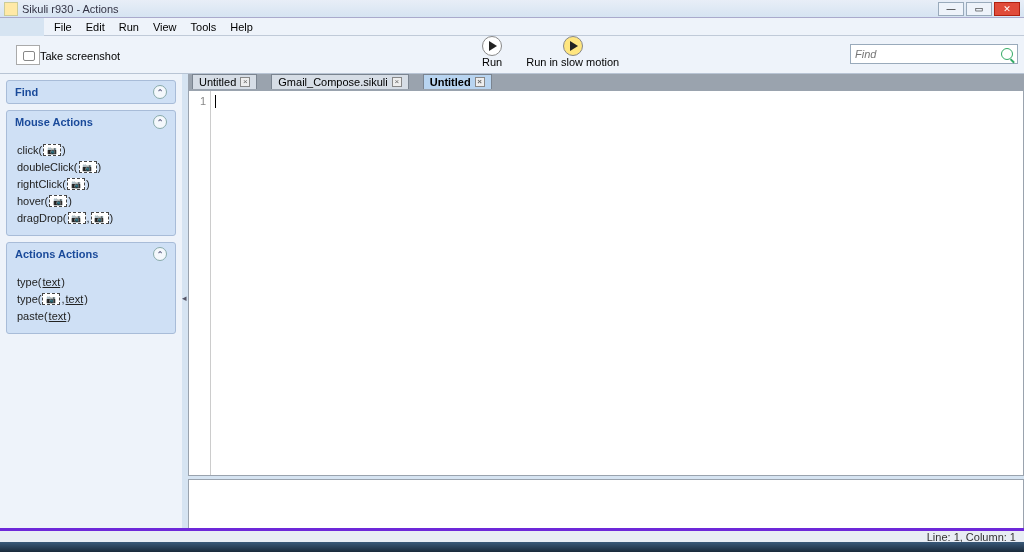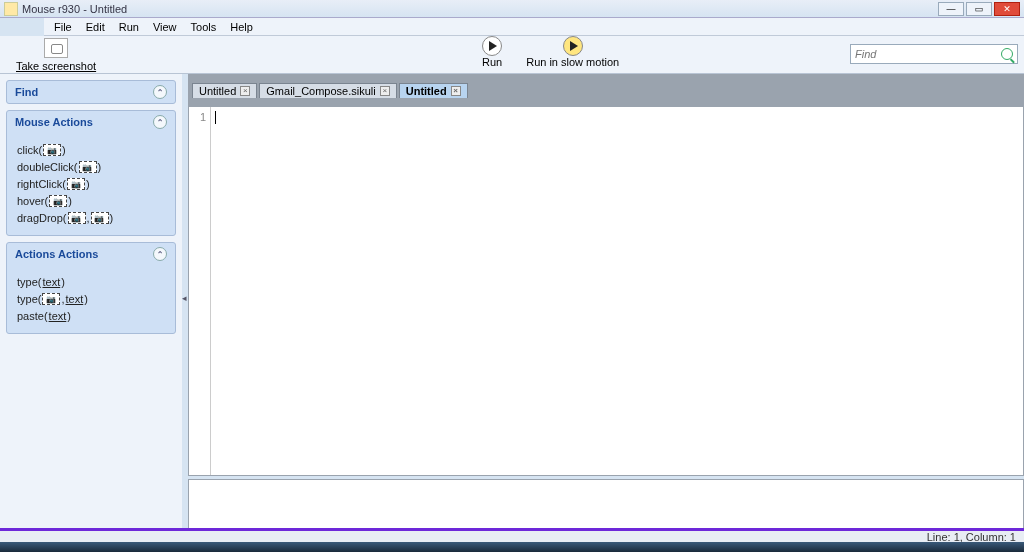--- a/index.html
+++ b/index.html
@@ -9,21 +9,21 @@
 .titlebar .app-icon { width: 14px; height: 14px; background: #ffe9a6; border: 1px solid #cc9; margin-right: 4px; }
 .titlebar .title { flex: 1; color: #334; }
 .titlebar .win-btns { display: flex; gap: 2px; }
 .titlebar .win-btn { width: 26px; height: 14px; background: #eef3fa; border: 1px solid #9ab; display: flex; align-items: center; justify-content: center; font-size: 9px; }
 .titlebar .win-btn.close { background: #e04b3a; color: #fff; border-color: #b02010; }
 
 .menubar { height: 18px; background: #eef3fa; display: flex; align-items: center; padding: 0 4px; gap: 2px; border-bottom: 1px solid #c0cad8; margin-left: 44px; }
 .menubar .menu-item { padding: 1px 6px; cursor: default; }
 
 .toolbar { height: 38px; background: #eef3fa; display: flex; align-items: center; border-bottom: 1px solid #b8c4d4; padding: 0 6px; position: relative; }
-.tool-btn { display: flex; flex-direction: column; align-items: center; justify-content: center; padding: 0 10px; cursor: default; text-decoration: underline; }
+.tool-btn { display: flex; flex-direction: row; align-items: center; justify-content: center; padding: 0 10px; cursor: default; }
 .tool-btn .ico { width: 24px; height: 20px; border: 1px solid #aaa; background: #fff; position: relative; }
 .tool-btn .ico.cam::after { content:""; position:absolute; width:10px; height:8px; border:1px solid #888; border-radius:2px; top:5px; left:6px; }
 .tool-btn .ico.img { background: linear-gradient(#cde,#fff); }
 .tool-btn .ico.region { background: linear-gradient(#c00 50%, #06c 50%); border-color:#666; }
 .tool-btn .lbl { margin-top: 2px; }
 .tool-group-play { position: absolute; left: 470px; top: 0; display: flex; }
 .play-btn { display: flex; flex-direction: column; align-items: center; padding: 0 12px; }
 .play-btn .circ { width: 20px; height: 20px; border: 1px solid #888; border-radius: 50%; background:#fff; display:flex; align-items:center; justify-content:center; }
 .play-btn .circ.yellow { background:#ffe680; }
 .tri { width:0; height:0; border-left:8px solid #222; border-top:5px solid transparent; border-bottom:5px solid transparent; margin-left:2px;}
@@ -41,21 +41,21 @@
 .panel-body { padding:6px 10px; font-family:"Courier New",monospace; font-size:11px; color:#222; }
 .panel-body .fn { margin:5px 0; display:flex; align-items:center; flex-wrap:wrap; gap:1px; }
 .cam-token { display:inline-flex; width:18px; height:12px; border:1px dashed #444; align-items:center; justify-content:center; font-size:7px; background:#fff; }
 .cam-token::before { content:"📷"; font-size:8px; }
 .kw { text-decoration: underline; }
 
 .splitter { width:6px; background:#d6e4f2; cursor:col-resize; position:relative; }
 .splitter::after { content:"◂"; position:absolute; top:48%; left:0; font-size:9px; color:#556; }
 
 .editor-side { flex:1; display:flex; flex-direction:column; }
-.tabstrip { height:32px; background:#9aa3ae; display:flex; align-items:center; padding-left:4px; }
+.tabstrip { height:16px; background:#9aa3ae; display:flex; align-items:flex-start; padding-left:4px;gap:12px; }
 .tab { background:#d6dde6; border:1px solid #7a8490; border-bottom:none; padding:1px 6px; margin-right:2px; display:flex; align-items:center; gap:4px; font-size:10px; }
 .tab.active { background:#b8d4f0; font-weight:bold; }
 .tab .tx { width:10px; height:10px; border:1px solid #888; background:#eee; font-size:8px; line-height:8px; text-align:center; color:#666; }
 .editor { flex:1; background:#fff; border:1px solid #9aa3ae; display:flex; }
 .gutter { width:22px; background:#fff; border-right:1px solid #ccc; text-align:right; padding:4px 4px 0 0; color:#888; font-family:monospace; }
 .code { flex:1; padding:4px; font-family:"Courier New",monospace; position:relative; }
 .cursor { border-left:1px solid #000; height:13px; display:inline-block; }
 
 .bottom-pane { margin-top:4px; }
 .bt-tabs { display:flex; }
@@ -65,21 +65,21 @@
 
 .statusbar { position:absolute; bottom:10px; left:0; right:0; height:14px; background:#e8edf4; border-top:3px solid #6d28d9; display:flex; justify-content:flex-end; align-items:center; padding:0 8px; font-size:10px; color:#333; }
 
 .taskbar { position:absolute; bottom:0; left:0; right:0; height:10px; background:linear-gradient(#3a5a7a,#1a2a3a); }
 </style>
 </head>
 <body>
 
 <div class="titlebar">
   <div class="app-icon"></div>
-  <div class="title">Mouse r930 - Untitled</div>
+  <div class="title">Sikuli r930 - Actions</div>
   <div class="win-btns">
     <div class="win-btn">—</div>
     <div class="win-btn">▭</div>
     <div class="win-btn close">✕</div>
   </div>
 </div>
 
 <div class="menubar">
   <div class="menu-item">File</div>
   <div class="menu-item">Edit</div>

